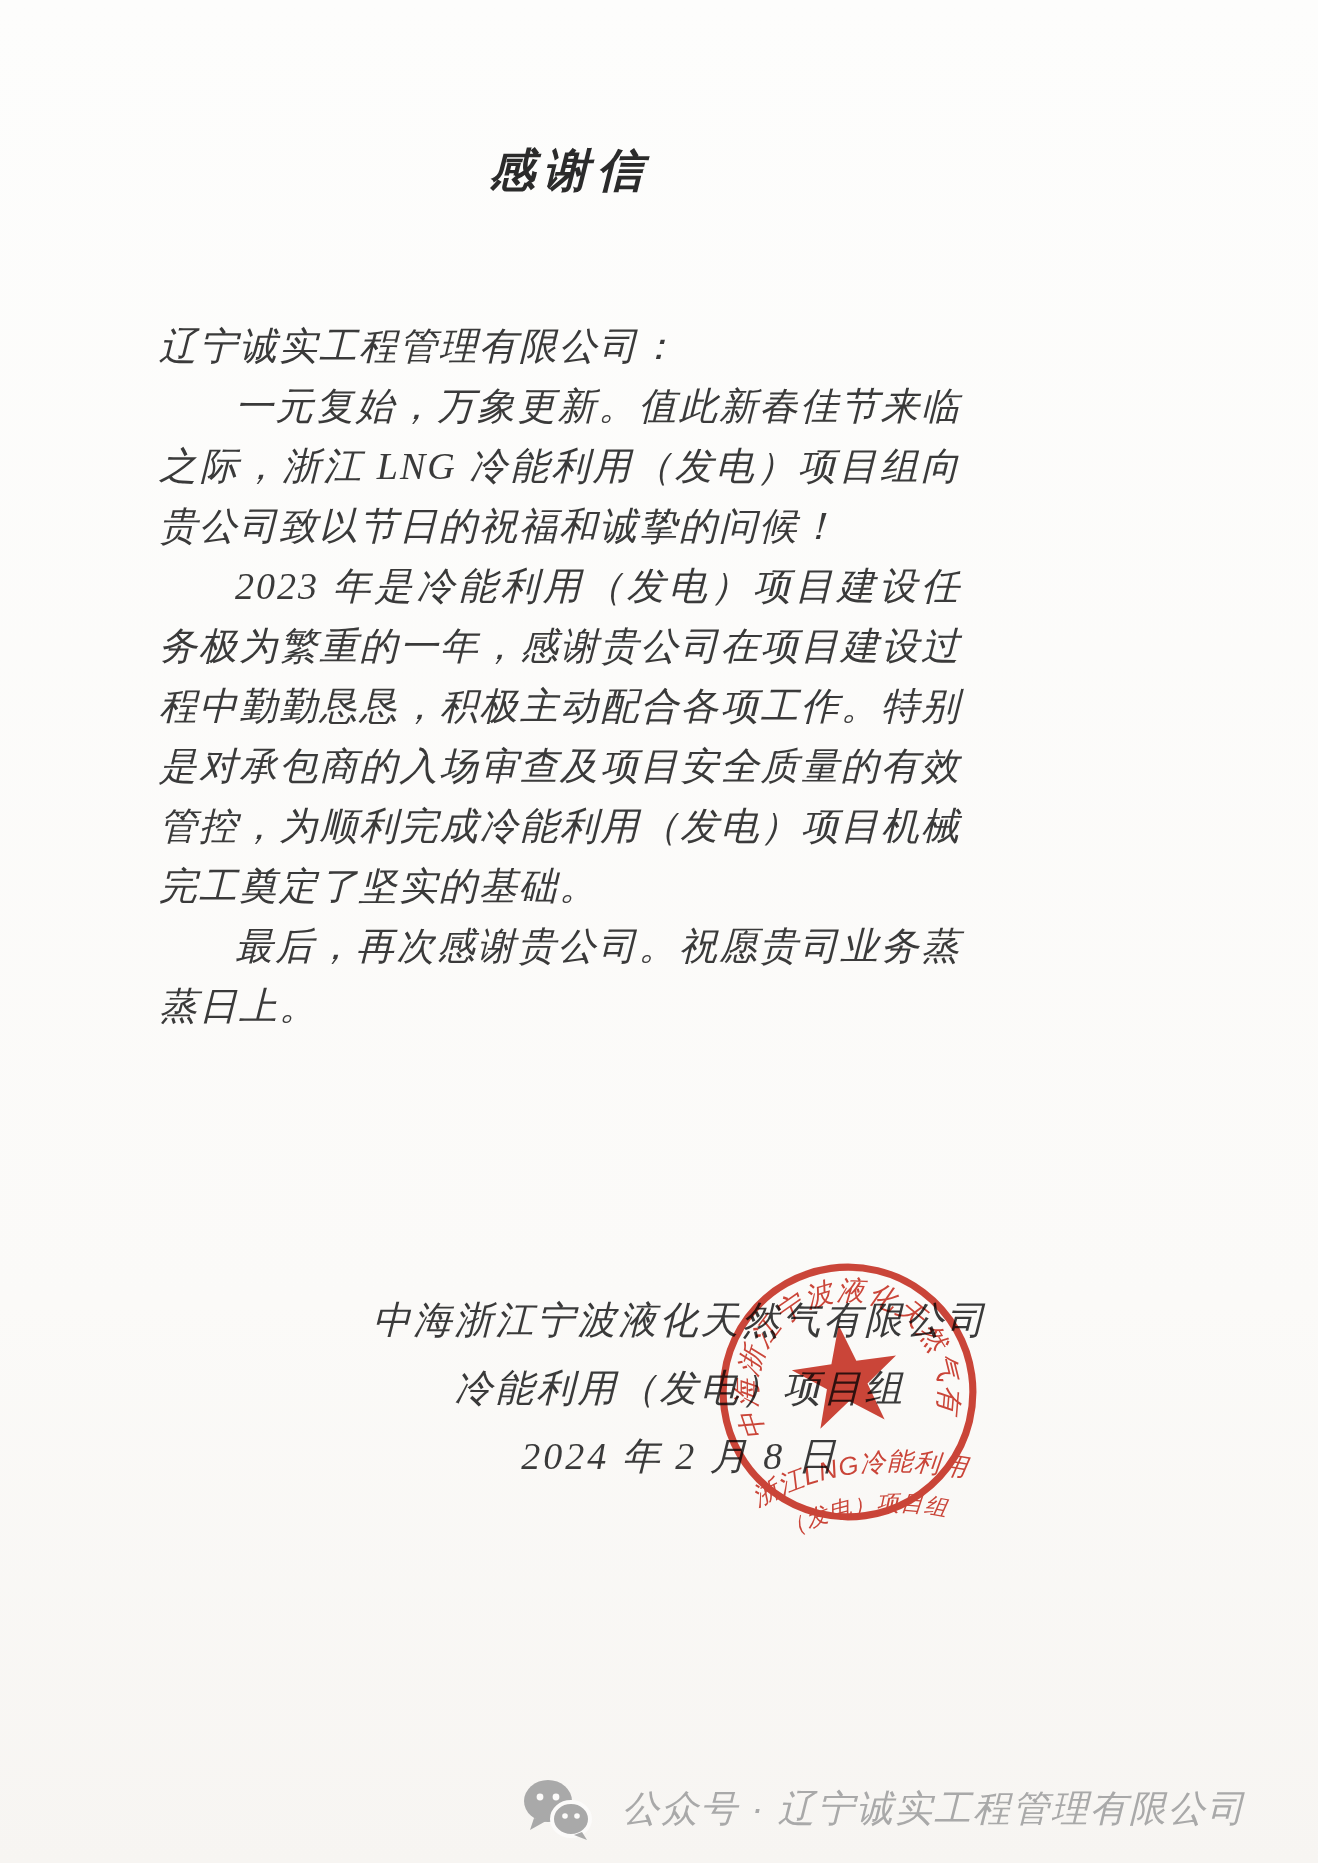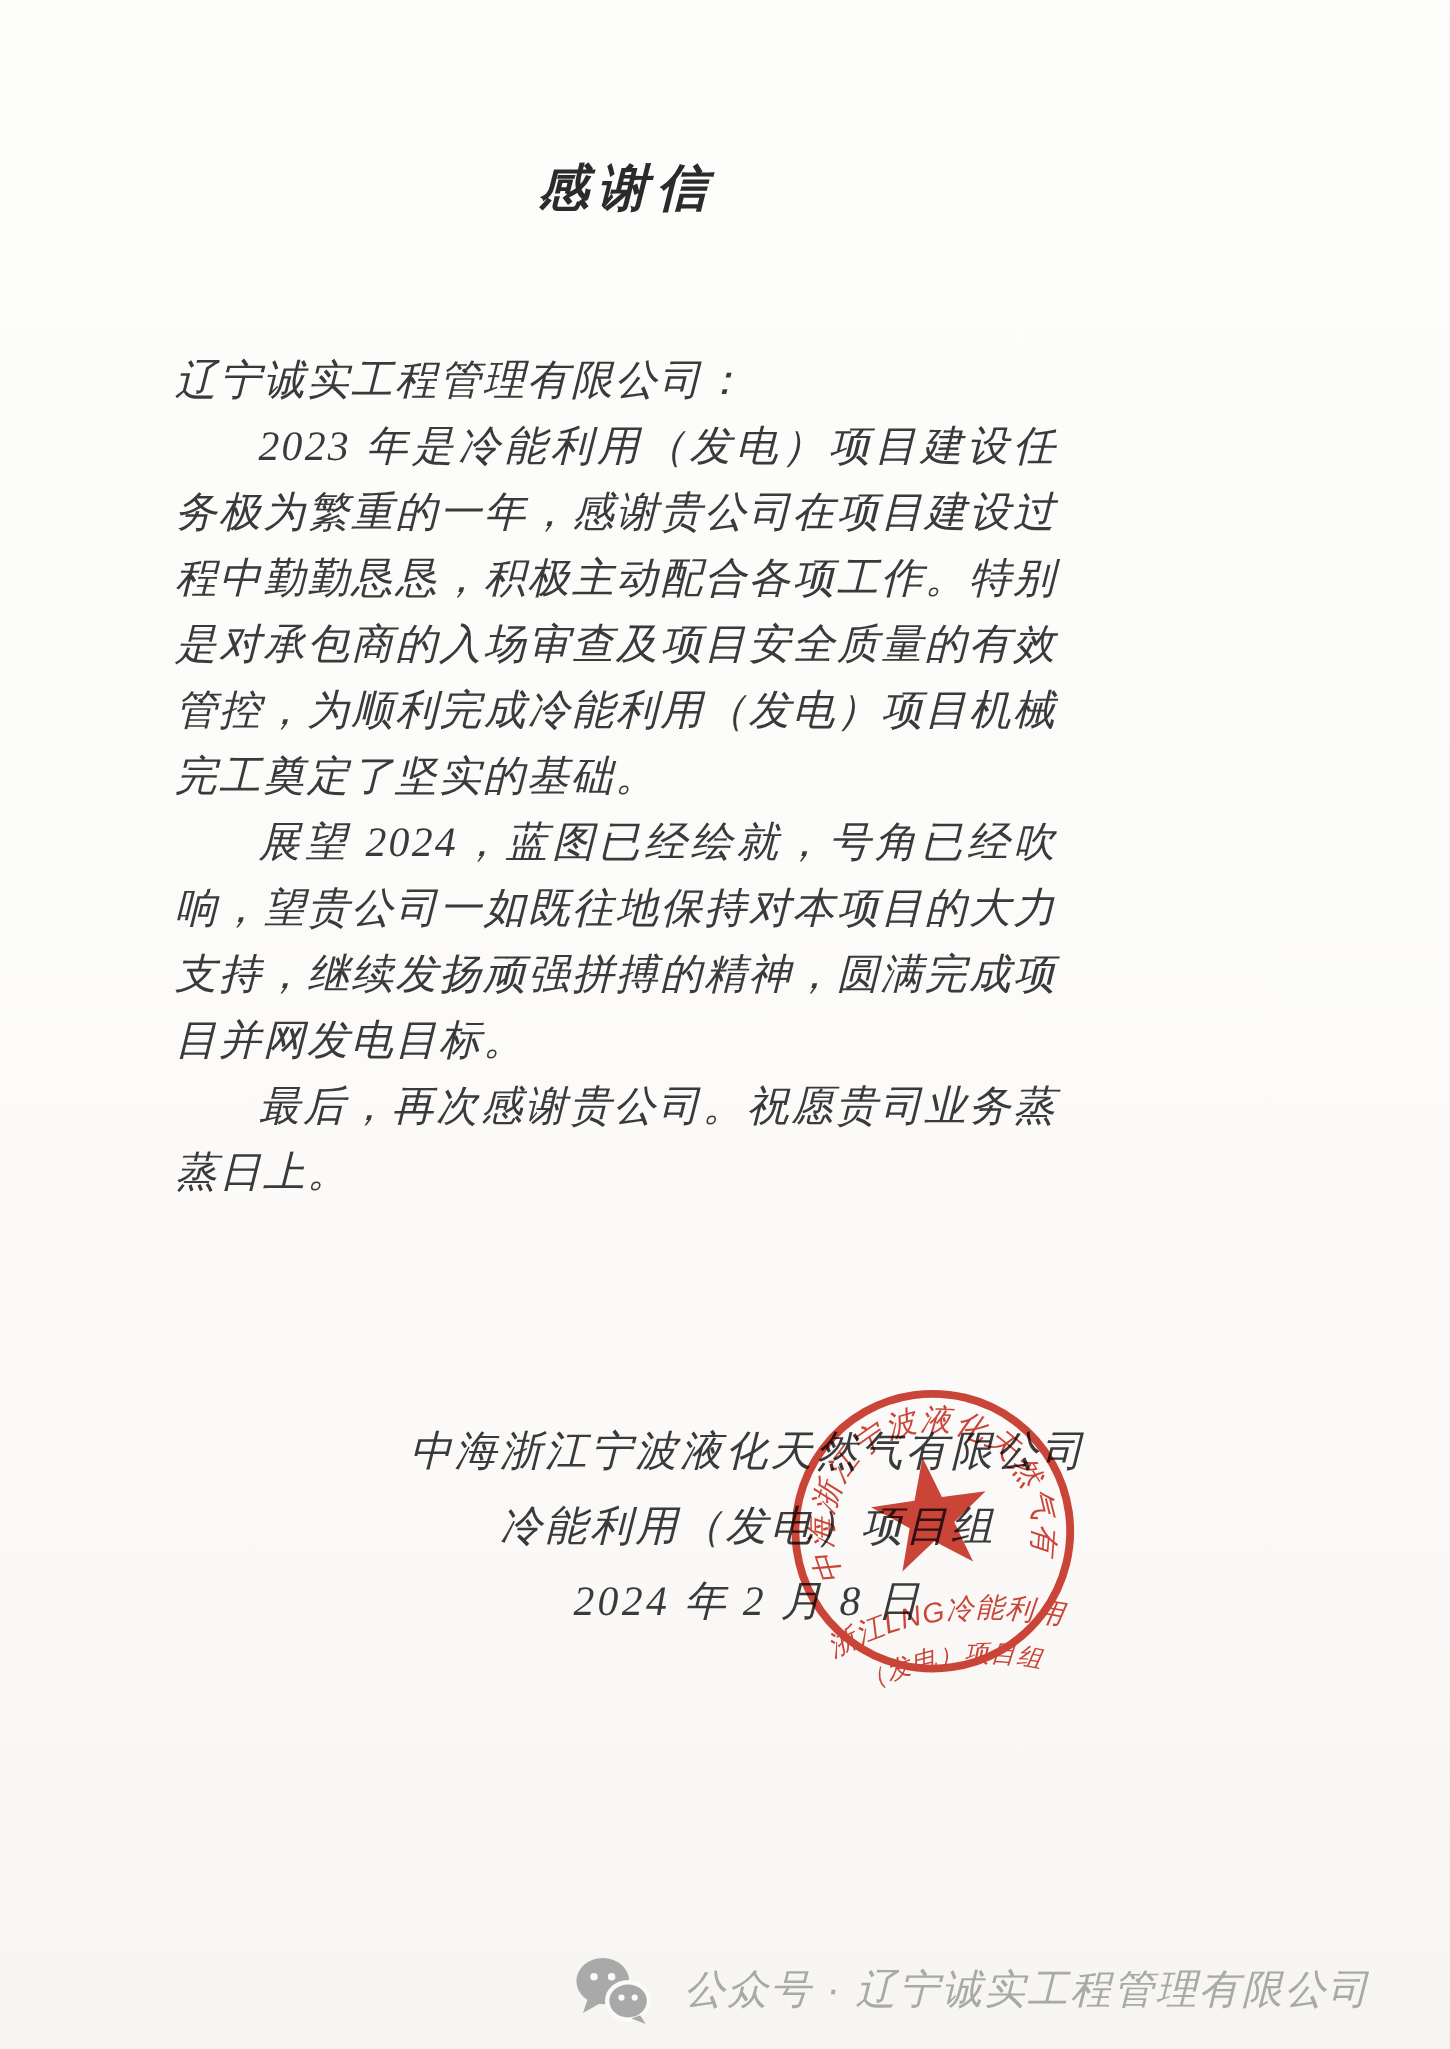--- a/index.html
+++ b/index.html
@@ -48,22 +48,22 @@
 </style>
 </head>
 <body>
 
 <div class="page">
 
   <div class="title">感谢信</div>
 
   <div class="letter-body">
     <p class="salutation">辽宁诚实工程管理有限公司：</p>
+    <p class="para">一元复始，万象更新。值此新春佳节来临之际，浙江 LNG 冷能利用（发电）项目组向贵公司致以节日的祝福和诚挚的问候！</p>
     <p class="para">2023 年是冷能利用（发电）项目建设任务极为繁重的一年，感谢贵公司在项目建设过程中勤勤恳恳，积极主动配合各项工作。特别是对承包商的入场审查及项目安全质量的有效管控，为顺利完成冷能利用（发电）项目机械完工奠定了坚实的基础。</p>
-    <p class="para">展望 2024，蓝图已经绘就，号角已经吹响，望贵公司一如既往地保持对本项目的大力支持，继续发扬顽强拼搏的精神，圆满完成项目并网发电目标。</p>
     <p class="para">最后，再次感谢贵公司。祝愿贵司业务蒸蒸日上。</p>
   </div>
 
   <div class="signature">
     <div>中海浙江宁波液化天然气有限公司</div>
     <div>冷能利用（发电）项目组</div>
     <div>2024 年 2 月 8 日</div>
   </div>
 
   <svg class="stamp" viewBox="0 0 340 340" xmlns="http://www.w3.org/2000/svg">

